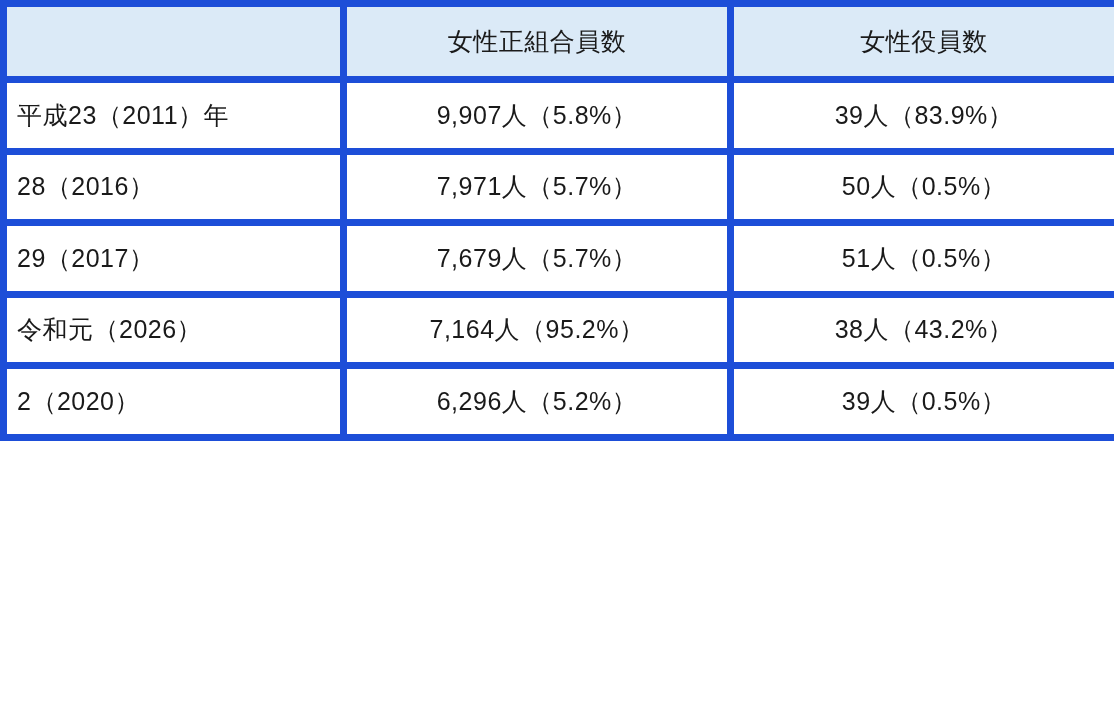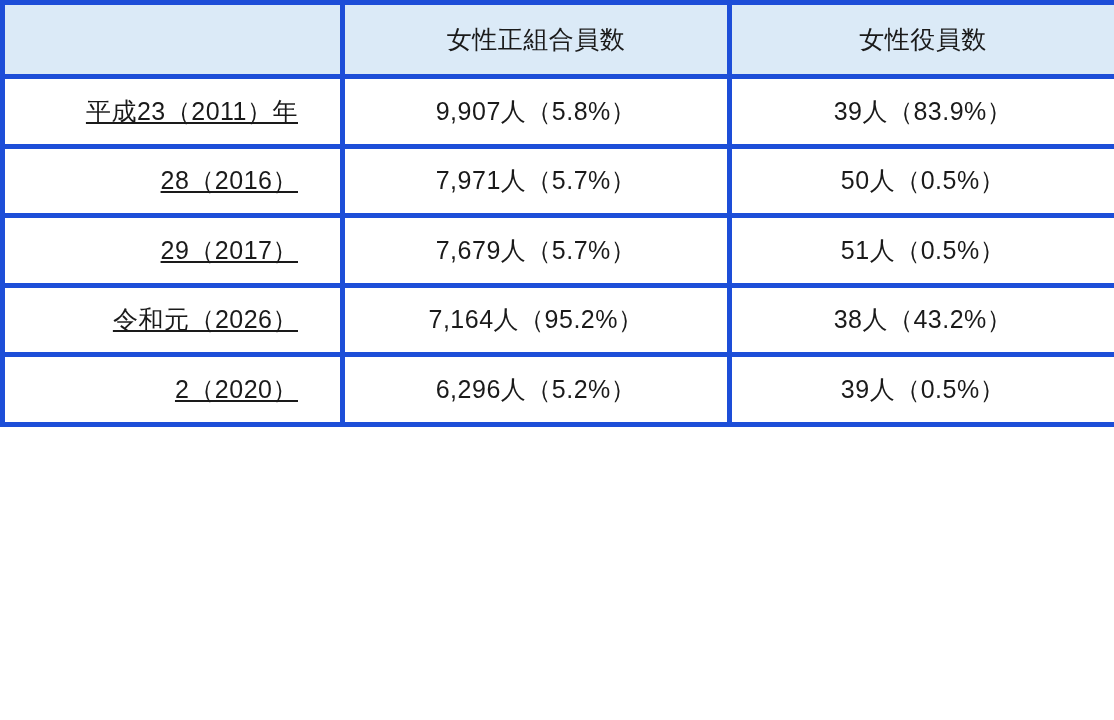--- a/index.html
+++ b/index.html
@@ -22,42 +22,41 @@
     border-collapse: collapse;
     width: 1114px;
     table-layout: fixed;
   }
   table.data-table col.c0 { width: 340px; }
   table.data-table col.c1 { width: 387px; }
   table.data-table col.c2 { width: 387px; }
 
   table.data-table th,
   table.data-table td {
-    border: 5px solid #1d4ed8;
+    border: 7px solid #1d4ed8;
     height: 64.5px;
     padding: 0 10px;
     font-size: 25px;
     color: #1a1a1a;
     font-weight: normal;
     text-align: center;
     vertical-align: middle;
     letter-spacing: 0.5px;
     white-space: nowrap;
   }
   table.data-table thead th {
     background: #dbeaf7;
     height: 69px;
   }
   table.data-table thead th.corner {
     background: #dbeaf7;
   }
   table.data-table tbody td.label-cell {
-    text-align: right;
+    text-align: left;
     padding-right: 42px;
-    text-decoration: underline;
   }
   table.data-table tbody td.num-cell {
   }
 </style>
 </head>
 <body>
 
 <div class="table-wrap">
   <table class="data-table">
     <colgroup>

